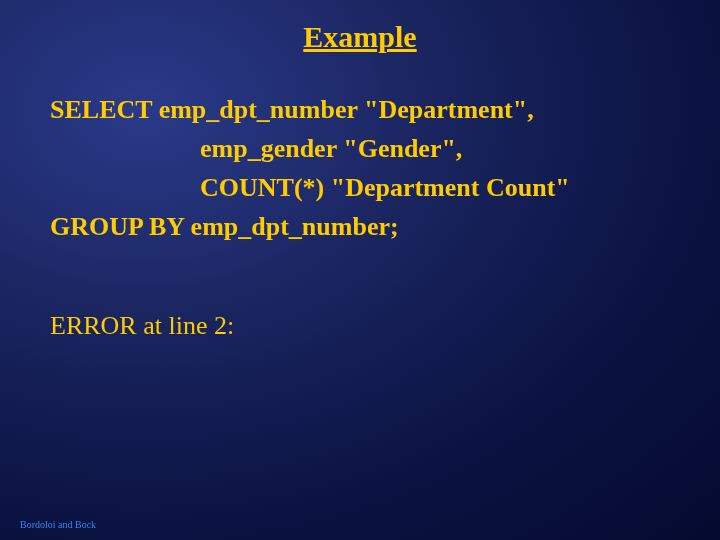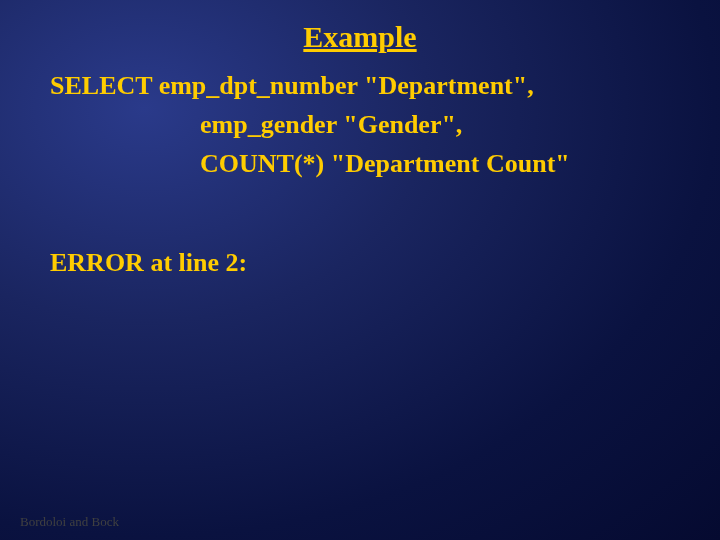--- a/index.html
+++ b/index.html
@@ -16,56 +16,57 @@
     position: relative;
   }
   .slide {
     padding: 20px 50px 0 50px;
   }
   .title {
     text-align: center;
     font-size: 30px;
     font-weight: bold;
     text-decoration: underline;
-    margin-bottom: 12px;
+    margin-bottom: 36px;
   }
   .code-block {
     font-size: 26px;
     line-height: 1.5;
     font-weight: bold;
   }
   .indent {
     padding-left: 150px;
     display: block;
   }
   .error-block {
     margin-top: 60px;
     font-size: 26px;
     line-height: 1.5;
-    font-weight: bold;
+    font-weight: normal;
   }
   .footer {
     position: absolute;
     left: 20px;
     bottom: 10px;
-    font-size: 13px;
-    color: #404040;
+    font-size: 10px;
+    color: #3b82f6;
     font-weight: normal;
   }
 </style>
 </head>
 <body>
 
 <div class="slide">
   <div class="title">Example</div>
 
   <div class="code-block">
     <div>SELECT  emp_dpt_number "Department",</div>
     <div class="indent">emp_gender "Gender",</div>
     <div class="indent">COUNT(*) "Department Count"</div>
+    <div>GROUP BY emp_dpt_number;</div>
   </div>
 
   <div class="error-block">
     <div>ERROR at line 2:</div>
   </div>
 </div>
 
 <div class="footer">Bordoloi and Bock</div>
 
 </body></html>

